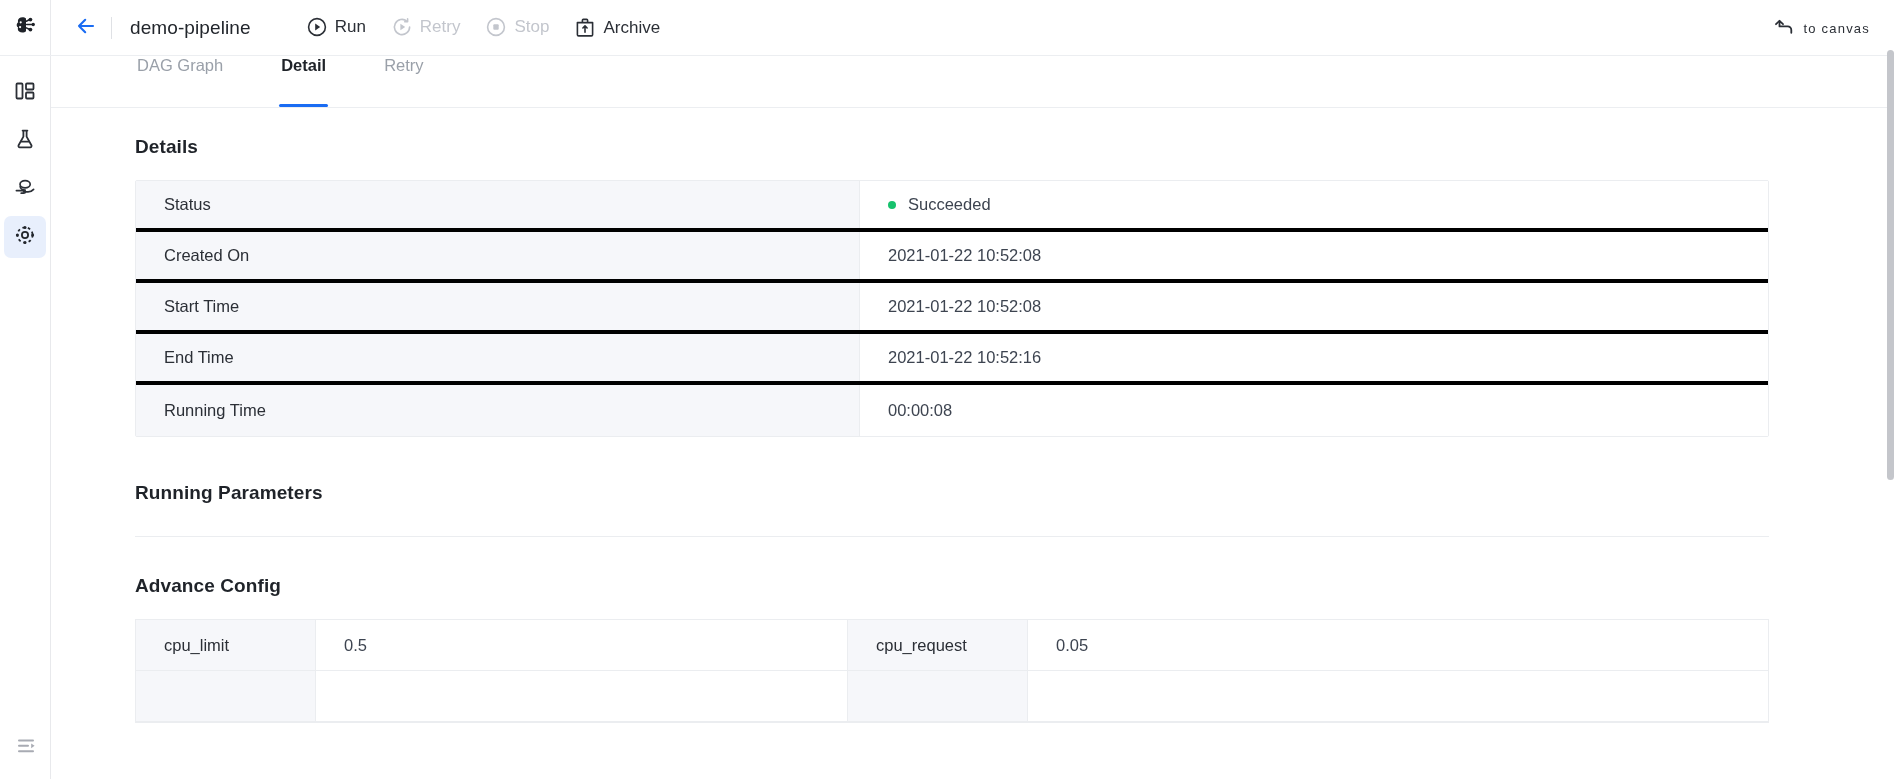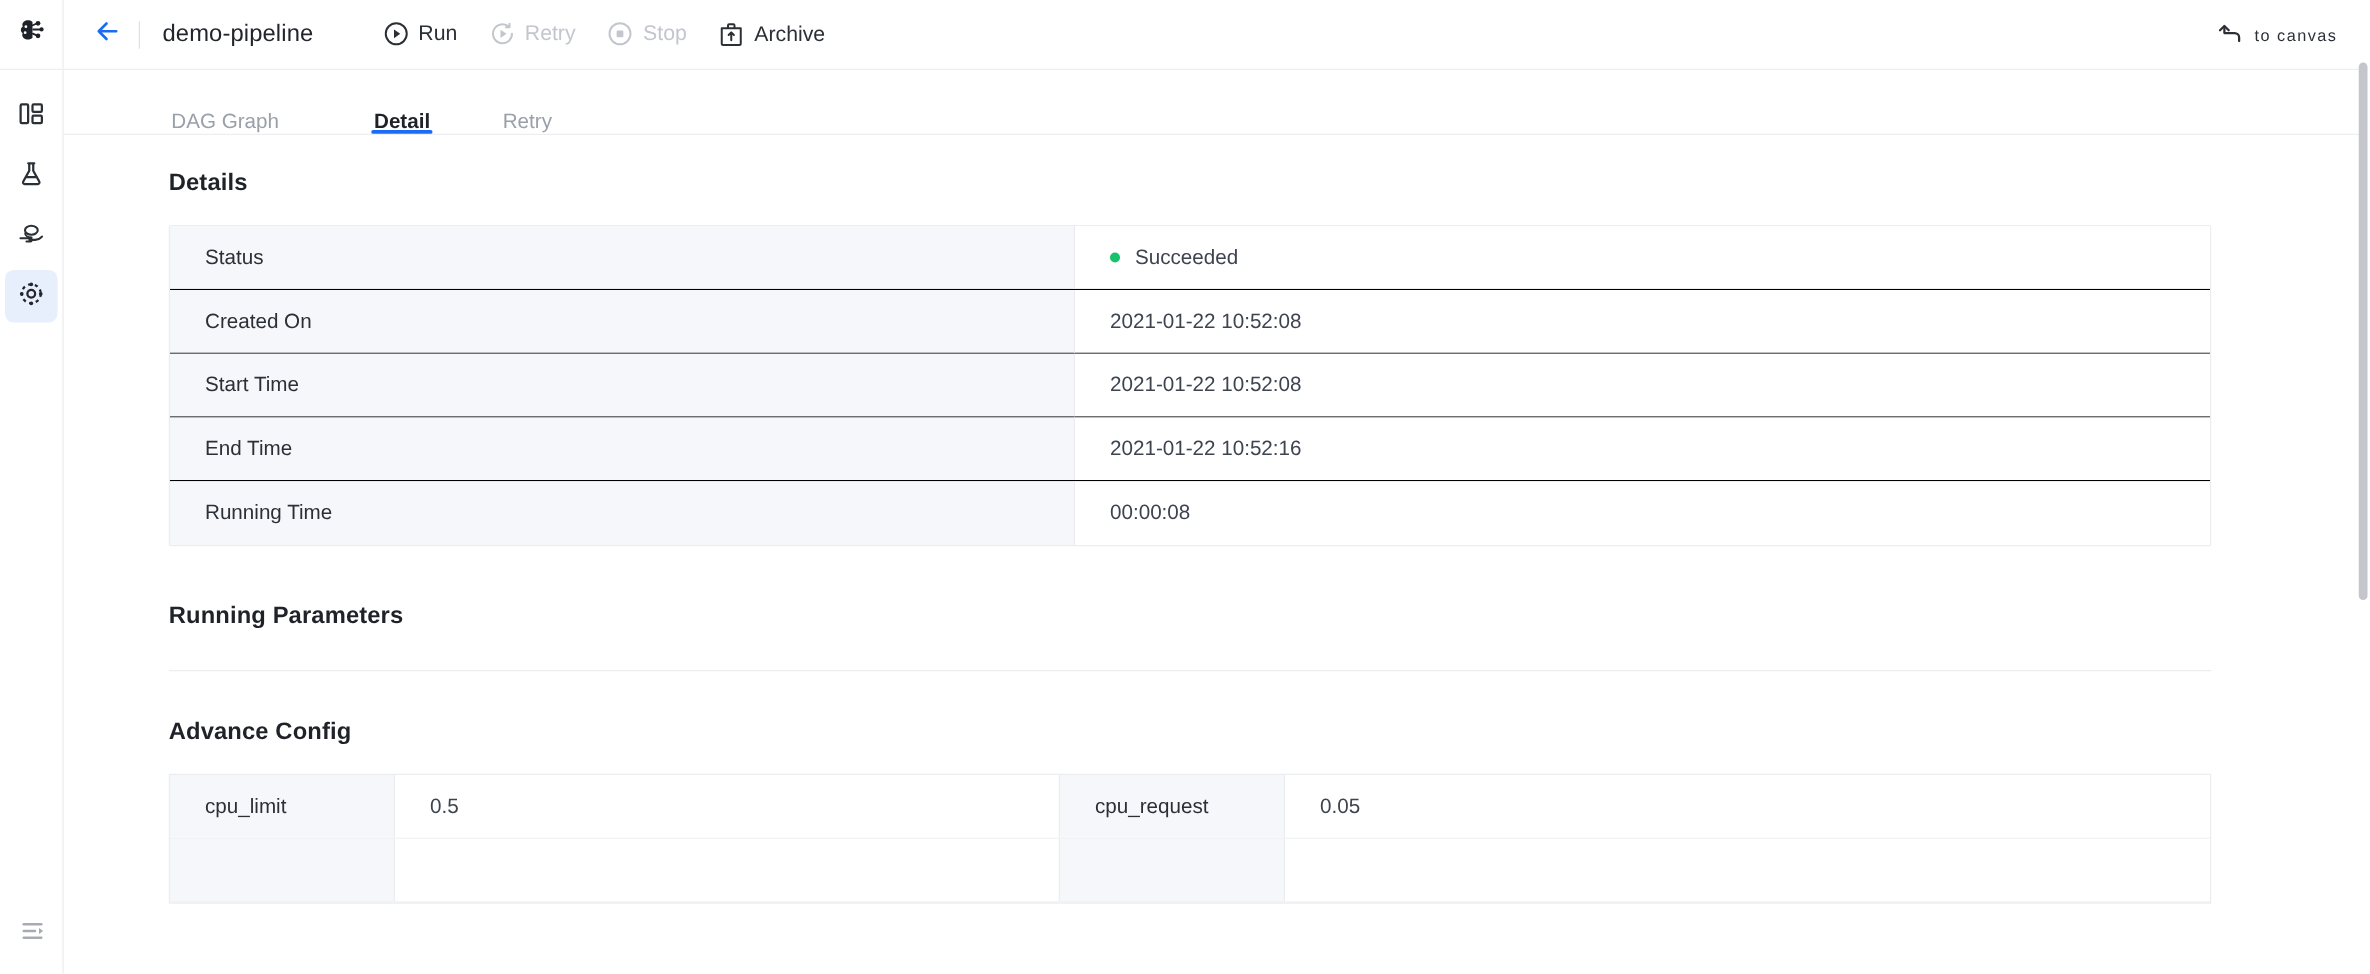--- a/index.html
+++ b/index.html
@@ -66,45 +66,45 @@
     font-size: 13px; color: #2b2f36; cursor: pointer;
   }
   .to-canvas .label { letter-spacing: 1.2px; }
 
   
   .tabs {
     height: 52px; display: flex; align-items: stretch; gap: 0;
     border-bottom: 1px solid #eceef1; padding-left: 84px;
   }
   .tab {
-    display: flex; align-items: flex-end; padding: 0 2px;
+    display: flex; align-items: flex-start; padding: 0 2px;
     margin-right: 54px; font-size: 16.5px; color: #9aa0a9;
     cursor: pointer; position: relative;
   }
-  .tab.active { color: #1f2329; font-weight: 600; margin-left: 18px; }
+  .tab.active { color: #1f2329; font-weight: 600; }
   .tab.active::after {
     content: ""; position: absolute; left: 0; right: 0; bottom: 0;
     height: 3px; background: #1a6cf3; border-radius: 2px;
   }
 
   
   .content { padding: 0 0 0 0; height: 671px; overflow: hidden; position: relative; }
   .section-title {
     font-size: 19px; font-weight: 700; color: #1f2329;
     margin-left: 84px; letter-spacing: .1px;
   }
   #details-title { margin-top: 28px; }
 
   .kv-table {
     margin: 22px 84px 0 84px;
     border: 1px solid #ebedf0;
     border-radius: 2px;
     width: calc(100% - 168px - 43px);
   }
-  .kv-row { display: flex; border-bottom: 1px solid #000000; height: 51px; }
+  .kv-row { display: flex; border-bottom: 4px solid #000000; height: 51px; }
   .kv-row:last-child { border-bottom: none; }
   .kv-label {
     width: 724px; background: #f6f7fa; display: flex; align-items: center;
     padding-left: 28px; font-size: 16.5px; color: #2b2f36;
     border-right: 1px solid #ebedf0;
   }
   .kv-value {
     flex: 1; background: #ffffff; display: flex; align-items: center;
     padding-left: 28px; font-size: 16.5px; color: #3d4450;
   }

